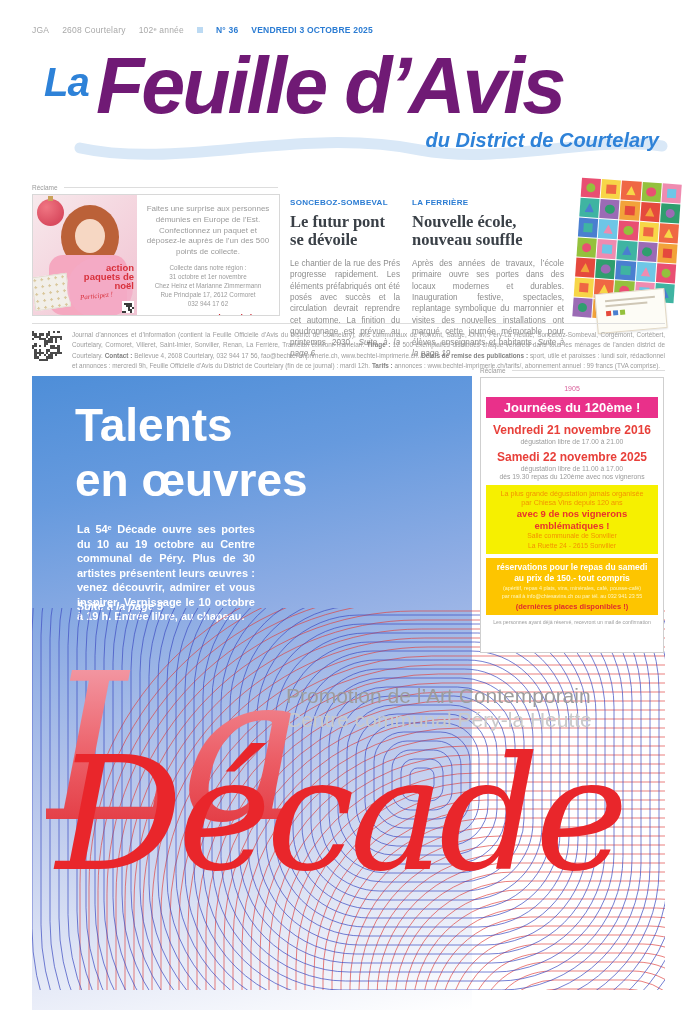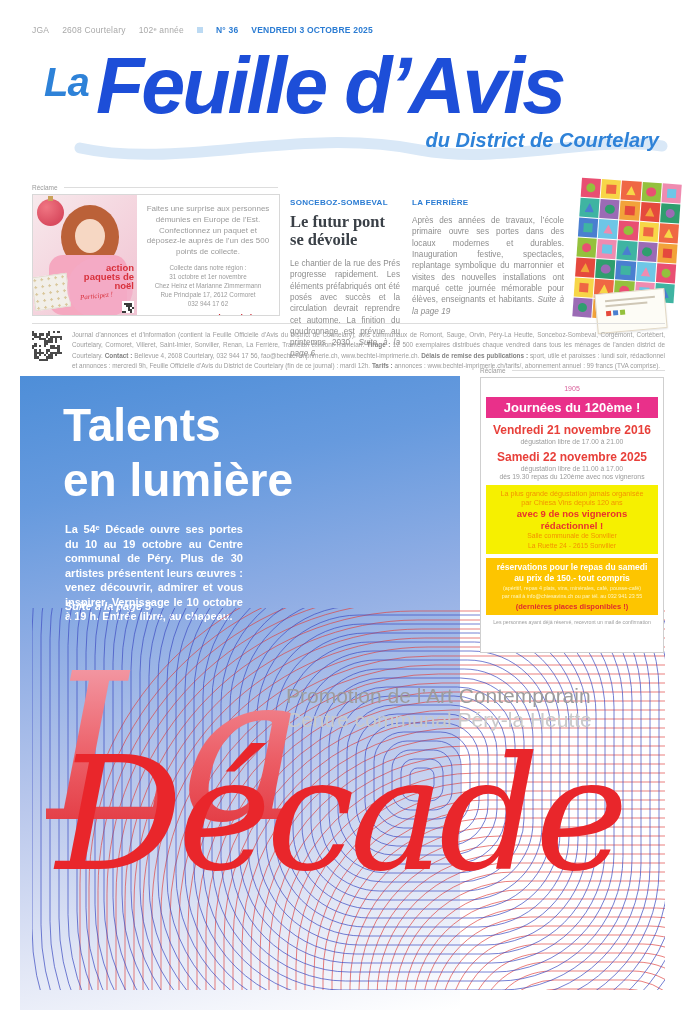--- a/index.html
+++ b/index.html
@@ -8,21 +8,21 @@
   
   .meta{position:absolute;left:32px;top:25px;display:flex;align-items:center;gap:13px;
         font-size:8.5px;color:#a9a9a9;letter-spacing:.2px;}
   .meta .sq{width:6px;height:6px;background:#bcdaf3;}
   .meta .blue{color:#2b7cd3;font-weight:bold;}
   
   .wave{position:absolute;left:70px;top:118px;z-index:1;}
   .mh-la{position:absolute;left:44px;top:60px;font-size:40px;font-weight:bold;font-style:italic;
          color:#2e82d8;z-index:2;letter-spacing:-1px;}
   .mh-title{position:absolute;left:96px;top:46px;font-size:79px;font-weight:bold;font-style:italic;
-         color:#1d4ed8;z-index:2;letter-spacing:-3px;line-height:1;white-space:nowrap;}
+         color:#701a75;z-index:2;letter-spacing:-3px;line-height:1;white-space:nowrap;}
   .mh-sub{position:absolute;right:38px;top:129px;font-size:20px;font-weight:bold;font-style:italic;
          color:#2e82d8;z-index:2;}
   
   .reclame{position:absolute;display:flex;align-items:center;gap:6px;font-size:6.5px;color:#9b9b9b;}
   .reclame .rule{flex:1;border-top:1px solid #ddd;height:0;}
   
   .ad-noel{position:absolute;left:32px;top:194px;width:246px;height:120px;border:1px solid #d8d8d8;
            background:#fff;display:flex;overflow:hidden;}
   .photo{position:relative;width:104px;flex:none;overflow:hidden;
          background:linear-gradient(135deg,#f7e9ec 0%,#f4d3dd 55%,#f0c3d2 100%);}
@@ -67,21 +67,21 @@
   .flyer .dots div{width:5px;height:5px;}
   
   .divider{position:absolute;left:32px;top:323px;width:633px;border-top:1px solid #ddd;}
   .imprint-qr{position:absolute;left:32px;top:331px;width:30px;height:30px;display:grid;
         grid-template-columns:repeat(13,1fr);grid-template-rows:repeat(13,1fr);background:#fff;}
   .imprint-qr div{background:#4a4a4a;}
   .imprint{position:absolute;left:72px;top:330px;width:593px;font-size:6.4px;color:#9c9c9c;
         line-height:1.6;text-align:justify;}
   .imprint b{color:#828282;}
   
-  .poster{position:absolute;left:20px;top:376px;width:440px;height:634px;z-index:1;
+  .poster{position:absolute;left:32px;top:376px;width:440px;height:634px;z-index:1;
         background:linear-gradient(168deg,#4e8ed8 0%,#669ade 18%,#8fade4 38%,#bac8ec 60%,#e2e7f6 82%,#ffffff 100%);}
   .poster .t1{position:absolute;left:43px;top:22px;font-size:46px;font-weight:bold;color:#fff;line-height:1.2;}
   .poster .pbody{position:absolute;left:45px;top:146px;width:178px;font-size:11px;font-weight:bold;
         color:#fff;line-height:1.32;text-align:justify;}
   .poster .pmore{position:absolute;left:45px;top:224px;font-size:11px;font-weight:bold;font-style:italic;color:#fff;}
   #art-svg{position:absolute;left:32px;top:608px;width:633px;height:382px;z-index:2;}
   .promo1{position:absolute;left:286px;top:684px;font-size:21px;color:#9c9c9c;z-index:3;white-space:nowrap;}
   .promo2{position:absolute;left:286px;top:708px;font-size:21px;color:#c9c9c9;z-index:3;white-space:nowrap;}
   .word-la{position:absolute;left:46px;top:646px;z-index:4;font-family:"DejaVu Serif",serif;
         font-style:italic;font-size:205px;line-height:1;
@@ -206,20 +206,21 @@
     </div>
   </div>
 
   <div class="teaser" style="left:290px;width:110px;">
     <div class="kicker">SONCEBOZ-SOMBEVAL</div>
     <div class="title">Le futur pont se dévoile</div>
     <div class="body"><span>Le chantier de la rue des Prés progresse rapidement. Les éléments préfabriqués ont été posés avec succès et la circulation devrait reprendre cet automne. La finition du goudronnage est prévue au printemps 2030. </span><span class="more">Suite à la page 6</span></div>
   </div>
   <div class="teaser" style="left:412px;width:152px;">
     <div class="kicker">LA FERRIÈRE</div>
+    <div class="title">Nouvelle école, nouveau souffle</div>
     <div class="body"><span>Après des années de travaux, l’école primaire ouvre ses portes dans des locaux modernes et durables. Inauguration festive, spectacles, replantage symbolique du marronnier et visites des nouvelles installations ont marqué cette journée mémorable pour élèves, enseignants et habitants. </span><span class="more">Suite à la page 19</span></div>
   </div>
 
   <div class="mosaic" id="mosaic">
       <div class="tile" style="background: rgb(233, 79, 114);">
         <div class="inner" style="background: rgb(148, 193, 61); border-radius: 50%;"></div>
       </div>
       <div class="tile" style="background: rgb(247, 214, 72);">
         <div class="inner" style="background: rgb(239, 103, 68);"></div>
       </div>
@@ -499,21 +500,21 @@
       <div style="background: transparent;"></div>
       <div style="background: transparent;"></div>
       <div style="background: transparent;"></div>
       <div style="background: transparent;"></div>
     </div>
   <div class="imprint">
     <span>Journal d’annonces et d’information (contient la Feuille Officielle d’Avis du District de Courtelary), avis communaux de Romont, Sauge, Orvin, Péry-La Heutte, Sonceboz-Sombeval, Corgémont, Cortébert, Courtelary, Cormoret, Villeret, Saint-Imier, Sonvilier, Renan, La Ferrière, Tramelan et Mont-Tramelan. </span><b>Tirage :</b><span> 12 500 exemplaires distribués chaque vendredi dans tous les ménages de l’ancien district de Courtelary. </span><b>Contact :</b><span> Bellevue 4, 2608 Courtelary, 032 944 17 56, fao@bechtel-imprimerie.ch, www.bechtel-imprimerie.ch. </span><b>Délais de remise des publications :</b><span> sport, utile et paroisses : lundi soir, rédactionnel et annonces : mercredi 9h, Feuille Officielle d’Avis du District de Courtelary (fin de ce journal) : mardi 12h. </span><b>Tarifs :</b><span> annonces : www.bechtel-imprimerie.ch/tarifs/, abonnement annuel : 99 francs (TVA comprise).</span>
   </div>
 
   <div class="poster">
-    <div class="t1"><span>Talents</span><br><span>en lumière</span></div>
+    <div class="t1"><span>Talents</span><br><span>en œuvres</span></div>
     <div class="pbody">La 54ᵉ Décade ouvre ses portes du 10 au 19 octobre au Centre communal de Péry. Plus de 30 artistes présentent leurs œuvres : venez découvrir, admirer et vous inspirer. Vernissage le 10 octobre à 19 h. Entrée libre, au chapeau.</div>
     <div class="pmore">Suite à la page 5</div>
   </div>
 
   <svg id="art-svg" viewBox="0 0 633 382">
       <rect x="480" y="390" width="160" height="160" rx="49.6" fill="none" stroke="#e0413f" stroke-width="0.8" opacity="0.85"></rect>
       <rect x="471" y="381" width="178" height="178" rx="55.18" fill="none" stroke="#e0413f" stroke-width="0.8" opacity="0.85"></rect>
       <rect x="462" y="372" width="196" height="196" rx="60.76" fill="none" stroke="#e0413f" stroke-width="0.8" opacity="0.85"></rect>
       <rect x="453" y="363" width="214" height="214" rx="66.34" fill="none" stroke="#e0413f" stroke-width="0.8" opacity="0.85"></rect>
       <rect x="444" y="354" width="232" height="232" rx="71.92" fill="none" stroke="#e0413f" stroke-width="0.8" opacity="0.85"></rect>
@@ -623,21 +624,21 @@
     <div class="ch-banner">Journées du 120ème !</div>
     <div class="ch-day">Vendredi 21 novembre 2016</div>
     <div class="ch-sub">dégustation libre de 17.00 à 21.00</div>
     <div class="ch-day">Samedi 22 novembre 2025</div>
     <div class="ch-sub">dégustation libre de 11.00 à 17.00</div>
     <div class="ch-sub">dès 19.30 repas du 120ème avec nos vignerons</div>
     <div class="ch-yellow">
       <div class="o">La plus grande dégustation jamais organisée</div>
       <div class="o">par Chiesa Vins depuis 120 ans</div>
       <div class="r">avec 9 de nos vignerons</div>
-      <div class="r">rédactionnel !</div>
+      <div class="r">emblématiques !</div>
       <div class="o2">Salle communale de Sonvilier</div>
       <div class="o2">La Ruette 24  -  2615 Sonvilier</div>
     </div>
     <div class="ch-gold">
       <div class="w">réservations pour le repas du samedi</div>
       <div class="w">au prix de 150.- tout compris</div>
       <div class="y">(apéritif, repas 4 plats, vins, minérales, café, pousse-café)</div>
       <div class="y">par mail à info@chiesavins.ch ou par tél. au 032 941 23 55</div>
       <div class="r">(dernières places disponibles !)</div>
     </div>

